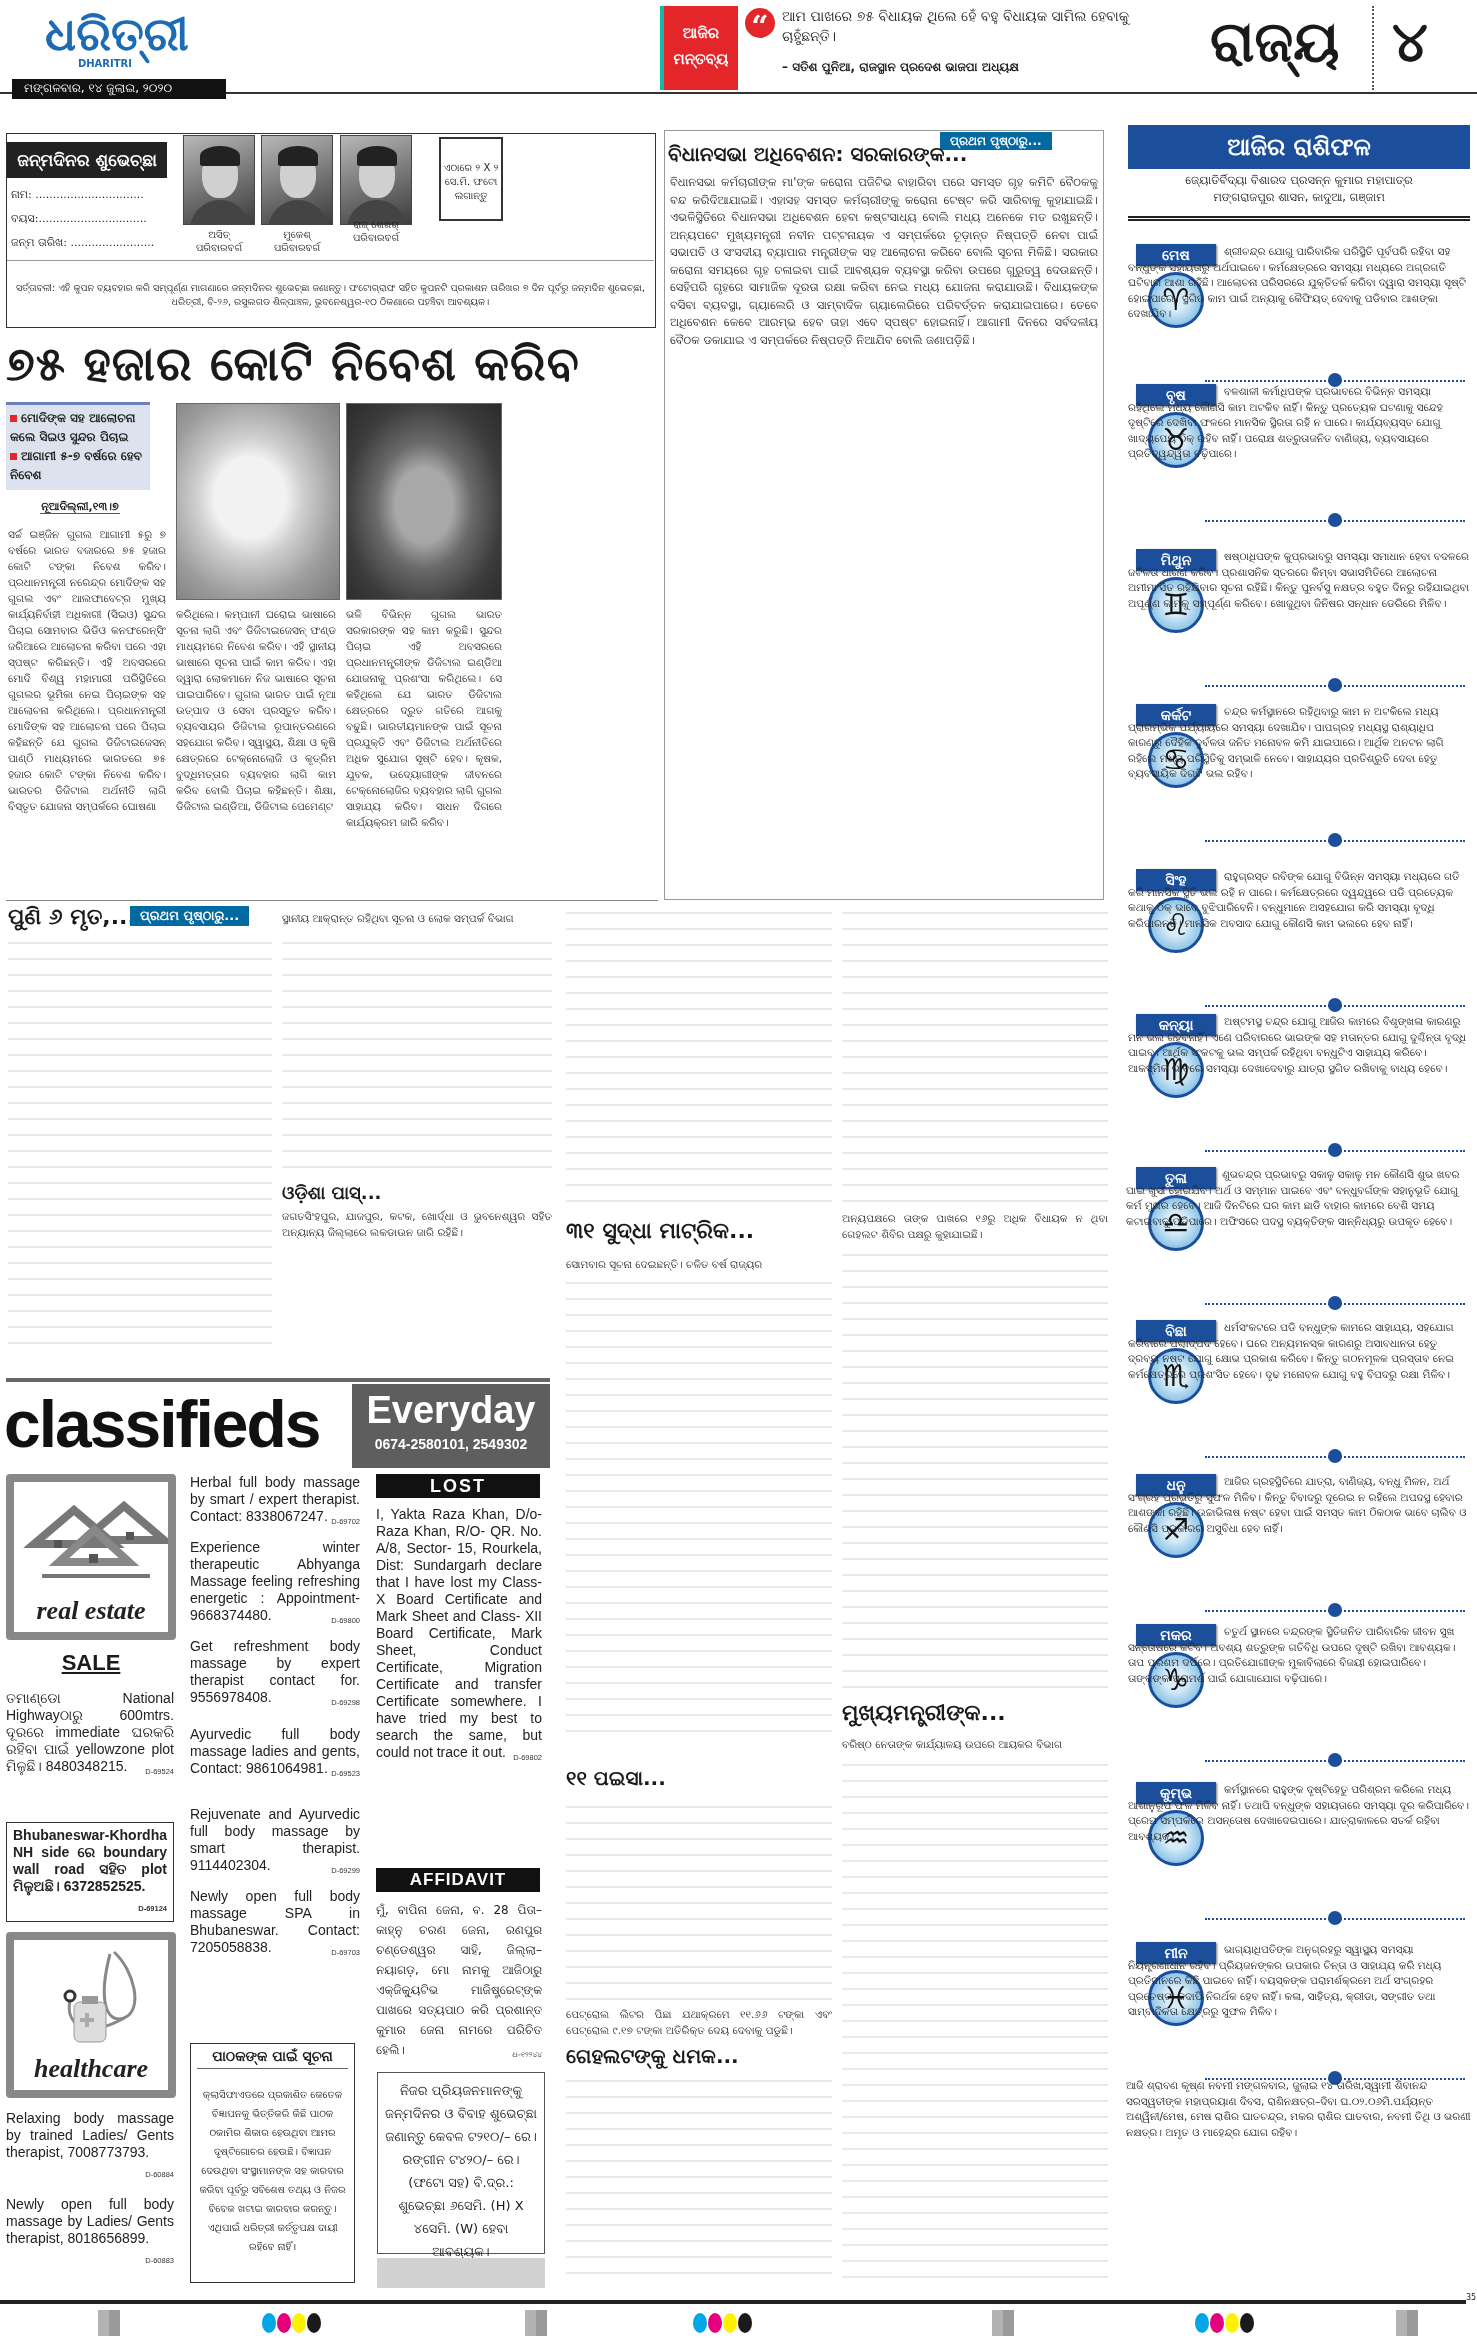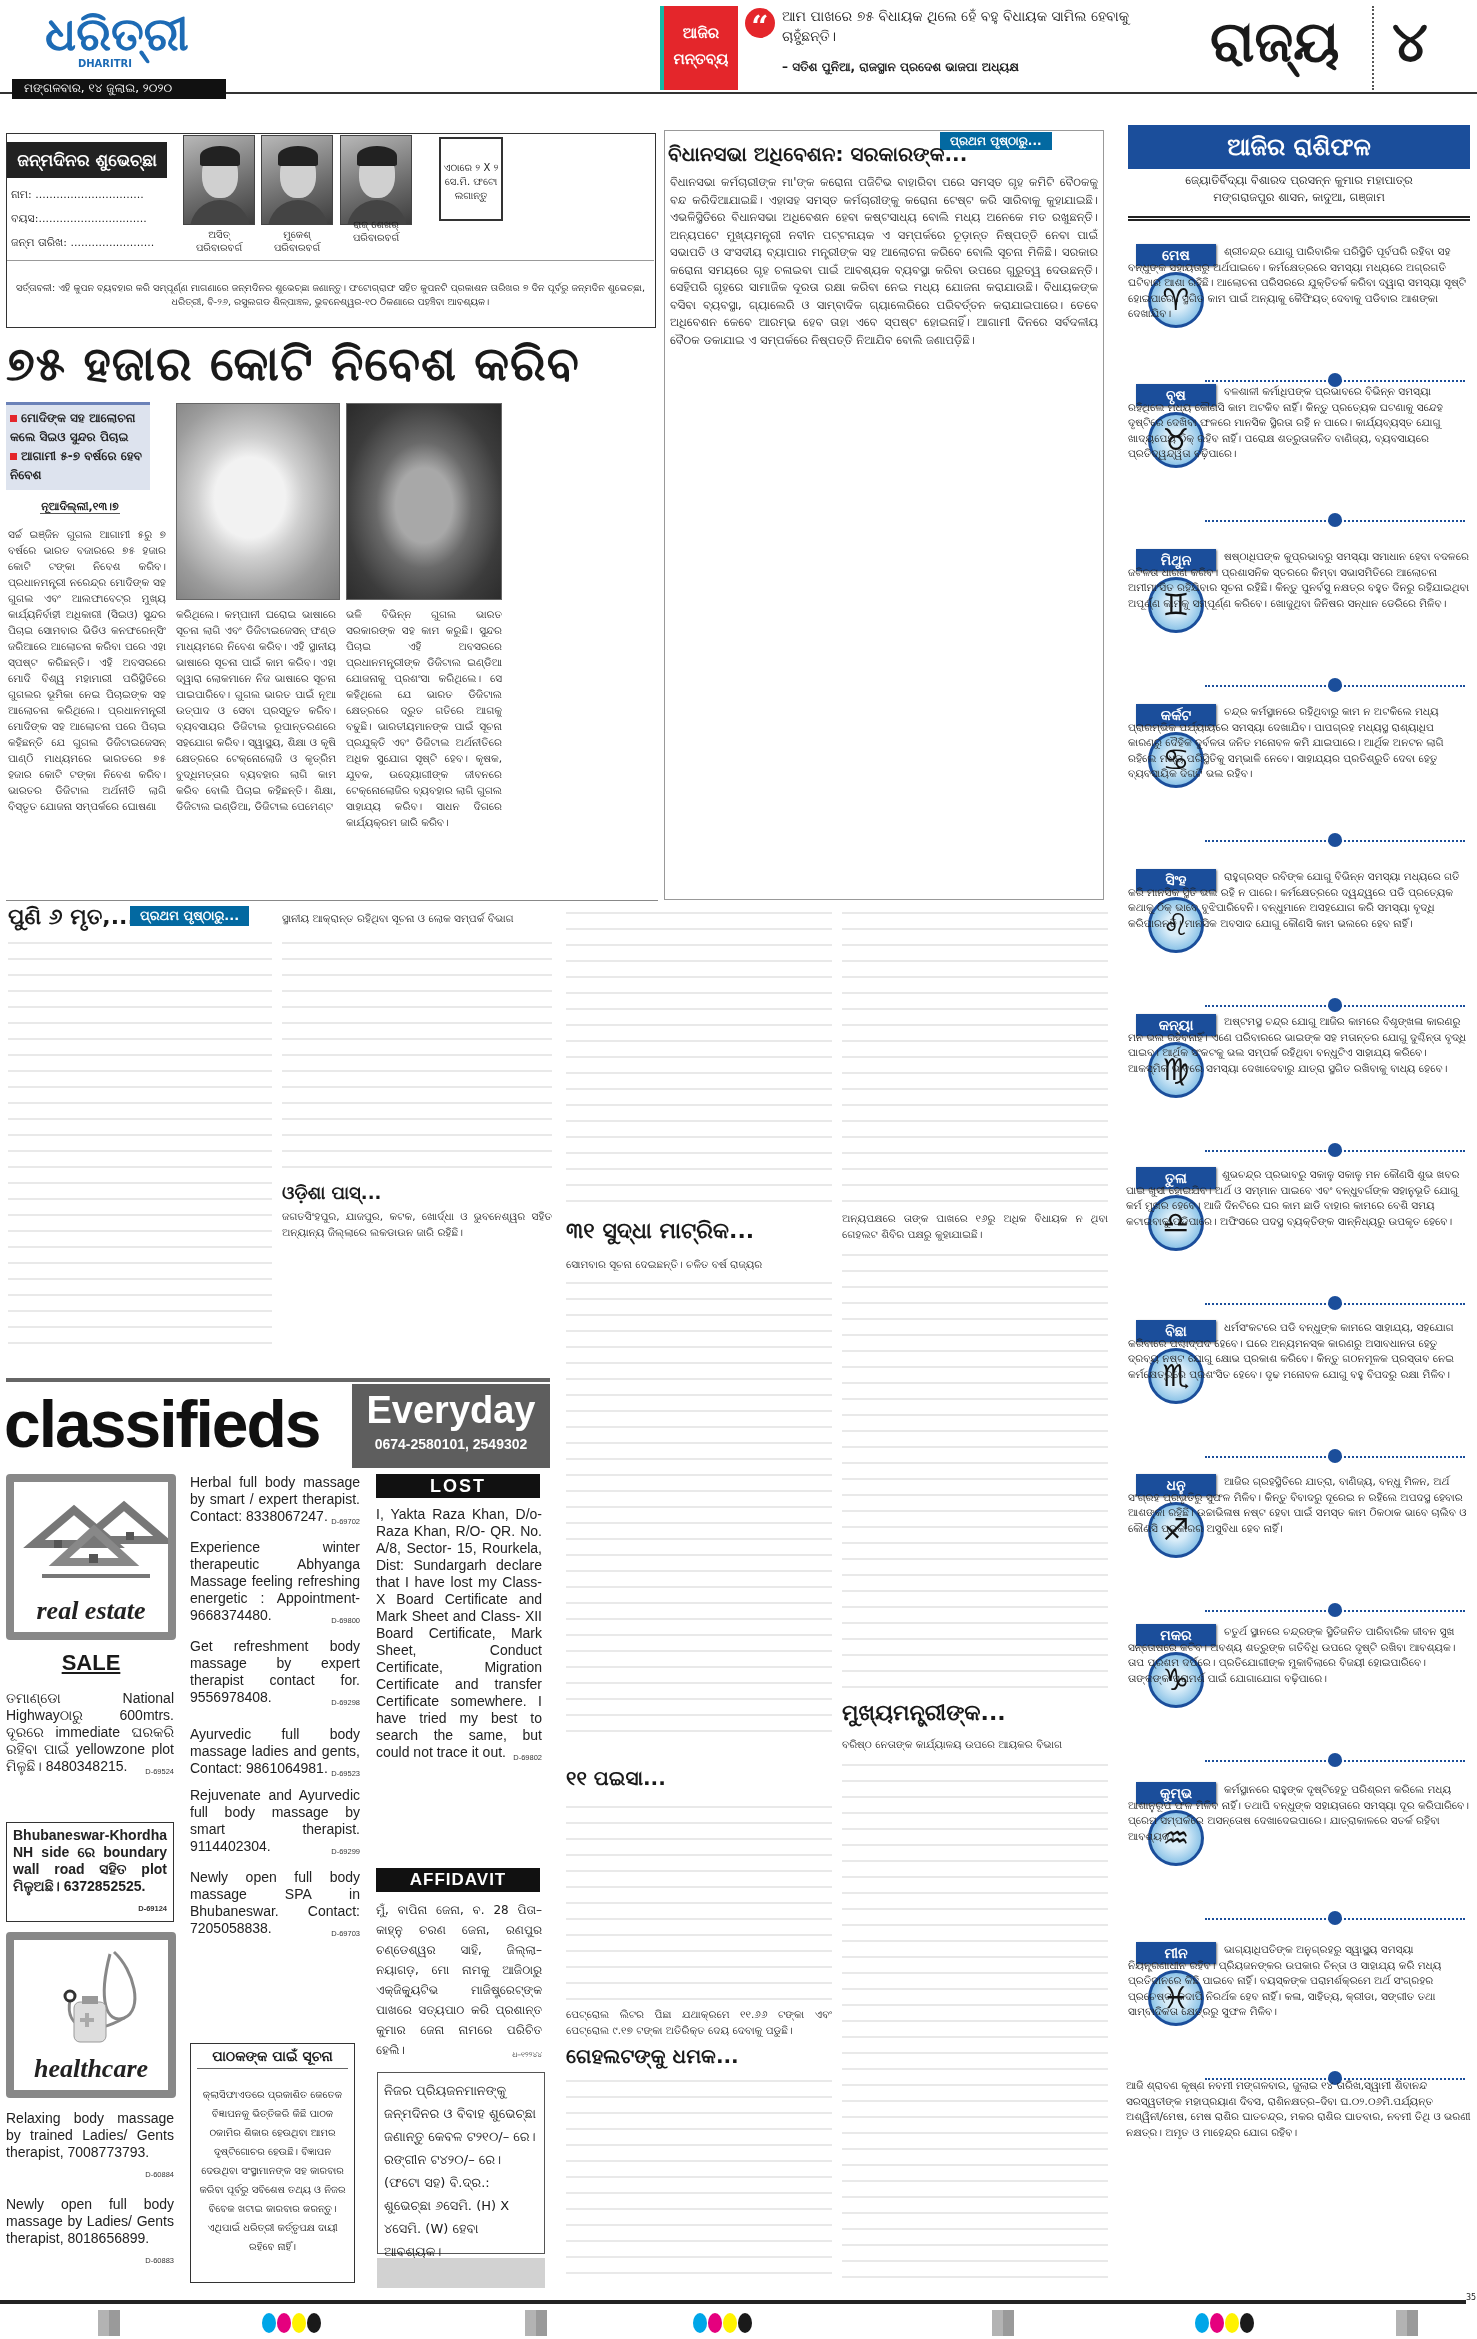--- a/index.html
+++ b/index.html
@@ -68,21 +68,21 @@
   .cat-label { font-family: "Liberation Serif", serif; font-style: italic; font-weight: bold; font-size: 26px; text-align: center; color: #222; }
   .ad { font-family: "Liberation Sans", sans-serif; font-size: 14px; line-height: 17px; text-align: justify; color: #222; }
   .ad-code { font-size: 7.5px; float: right; margin-top: 5px; color: #333; }
   .sale { left: 6px; top: 1650px; width: 170px; font-family: "Liberation Sans", sans-serif; font-weight: bold; font-size: 22px; text-align: center; text-decoration: underline; }
   .boxed-ad { border: 1.5px solid #333; padding: 4px 6px; }
   .lost-bar { left: 376px; top: 1474px; width: 164px; height: 24px; background: #111; color: #fff; font-family: "Liberation Sans", sans-serif; font-weight: bold; font-size: 18px; text-align: center; line-height: 24px; letter-spacing: 2px; }
   .aff-bar { left: 376px; top: 1868px; width: 164px; height: 24px; background: #111; color: #fff; font-family: "Liberation Sans", sans-serif; font-weight: bold; font-size: 17px; text-align: center; line-height: 24px; letter-spacing: 1px; }
   .notice-box { left: 190px; top: 2043px; width: 165px; height: 240px; border: 1.5px solid #333; padding: 4px 6px; }
   .notice-title { font-size: 14px; font-weight: bold; text-align: center; border-bottom: 1.5px solid #666; padding-bottom: 3px; margin-bottom: 16px; }
   .notice-body { font-size: 10px; line-height: 19px; text-align: center; }
-  .wish-box { left: 377px; top: 2072px; width: 168px; height: 182px; border: 1.5px solid #555; padding: 6px 6px; font-size: 13px; line-height: 23px; }
+  .wish-box { left: 377px; top: 2072px; width: 168px; height: 182px; border: 1.5px solid #555; padding: 6px 6px; font-size: 13px; line-height: 23px; text-align: center; }
   .grey-slab { left: 377px; top: 2258px; width: 168px; height: 30px; background: #d2d2d2; }
 
   
   .bottom-rule { left: 0; top: 2300px; width: 1466px; height: 4px; background: #222; }
   .folio { left: 1466px; top: 2293px; font-size: 8px; }
   .reg-sq { width: 22px; height: 26px; background: linear-gradient(90deg,#b3b3b3 50%, #9a9a9a 50%); }
   .cmyk { width: 14px; height: 20px; border-radius: 50%; display: inline-block; margin-right: 1px; }
 </style>
 </head>
 <body>
@@ -298,21 +298,21 @@
   <span>Relaxing body massage by trained Ladies/ Gents therapist, 7008773793.</span><span class="ad-code">D-60884</span>
 </div>
 <div class="abs ad" style="left:6px;top:2196px;width:168px">
   <span>Newly open full body massage by Ladies/ Gents therapist, 8018656899.</span><span class="ad-code">D-60883</span>
 </div>
 
 <div class="abs" style="left:190px;top:1474px;width:170px">
   <div class="ad" style="margin-bottom:14px"><span>Herbal full body massage by smart / expert therapist. Contact: 8338067247.</span><span class="ad-code">D-69702</span></div>
   <div class="ad" style="margin-bottom:14px"><span>Experience winter therapeutic Abhyanga Massage feeling refreshing energetic : Appointment-9668374480.</span><span class="ad-code">D-69800</span></div>
   <div class="ad" style="margin-bottom:20px"><span>Get refreshment body massage by expert therapist contact for. 9556978408.</span><span class="ad-code">D-69298</span></div>
-  <div class="ad" style="margin-bottom:10px"><span>Ayurvedic full body massage ladies and gents, Contact: 9861064981.</span><span class="ad-code">D-69523</span></div>
+  <div class="ad" style="margin-bottom:29px"><span>Ayurvedic full body massage ladies and gents, Contact: 9861064981.</span><span class="ad-code">D-69523</span></div>
   <div class="ad" style="margin-bottom:14px"><span>Rejuvenate and Ayurvedic full body massage by smart therapist. 9114402304.</span><span class="ad-code">D-69299</span></div>
   <div class="ad"><span>Newly open full body massage SPA in Bhubaneswar. Contact: 7205058838.</span><span class="ad-code">D-69703</span></div>
 </div>
 
 <div class="abs notice-box">
   <div class="notice-title">ପାଠକଙ୍କ ପାଇଁ ସୂଚନା</div>
   <div class="notice-body">କ୍ଲାସିଫାଏଡରେ ପ୍ରକାଶିତ କେତେକ ବିଜ୍ଞାପନକୁ ଭିତ୍ତିକରି କିଛି ପାଠକ ଠକାମିର ଶିକାର ହେଉଥିବା ଆମର ଦୃଷ୍ଟିଗୋଚର ହେଉଛି। ବିଜ୍ଞାପନ ଦେଉଥିବା ସଂସ୍ଥାମାନଙ୍କ ସହ କାରବାର କରିବା ପୂର୍ବରୁ ସବିଶେଷ ତଥ୍ୟ ଓ ନିଜର ବିବେକ ଖଟାଇ କାରବାର କରନ୍ତୁ। ଏଥିପାଇଁ ଧରିତ୍ରୀ କର୍ତ୍ତୃପକ୍ଷ ଦାୟୀ ରହିବେ ନାହିଁ।</div>
 </div>
 
 <div class="abs lost-bar">LOST</div>

